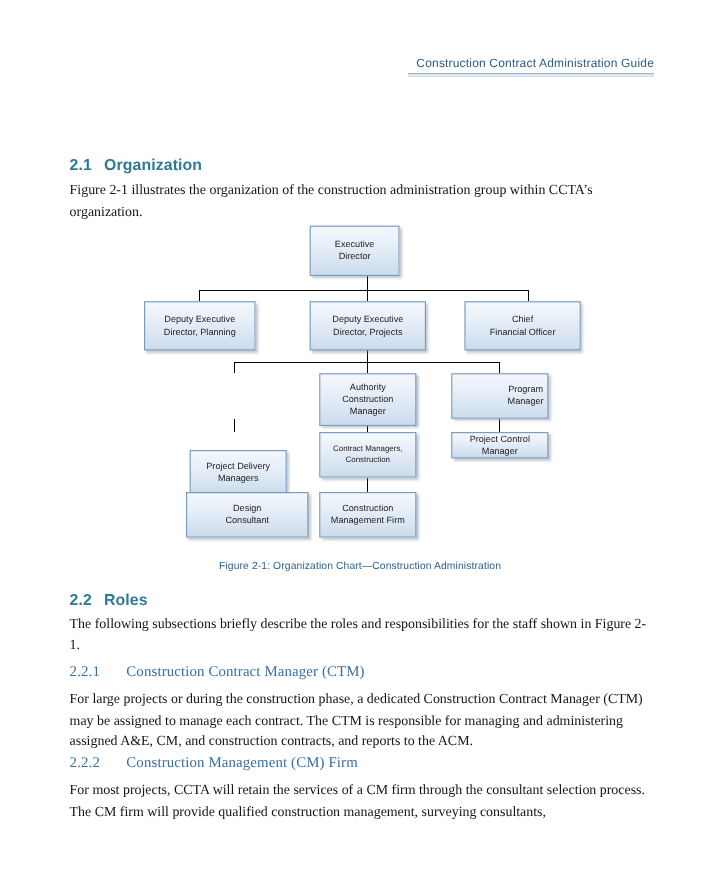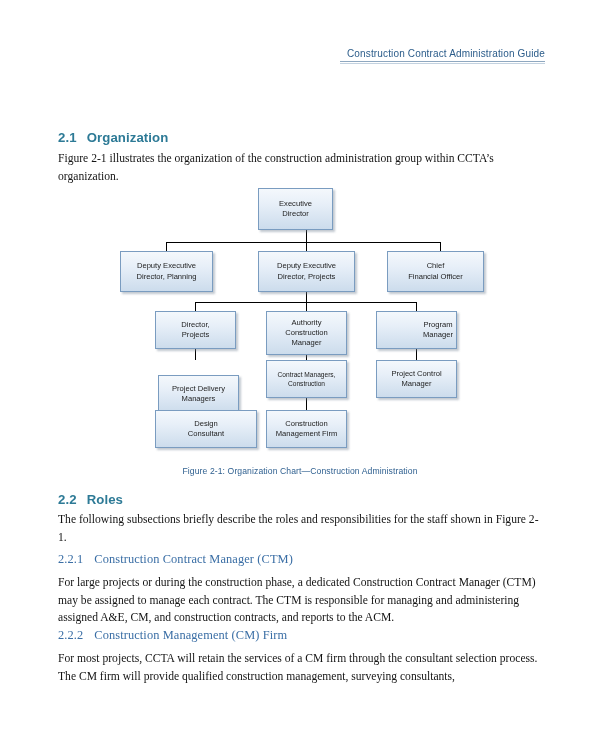--- a/index.html
+++ b/index.html
@@ -88,21 +88,21 @@
   }
   .h2 .num { margin-right: 10px; }
 
   .h3 {
     position: absolute;
     font-family: "Liberation Serif", "DejaVu Serif", serif;
     font-size: 12.4px;
     color: #3a6ea5;
     letter-spacing: 0.1px;
   }
-  .h3 .num { margin-right: 11px; }
+  .h3 .num { margin-right: 22px; }
 
   
   .para {
     position: absolute;
     font-family: "Liberation Serif", "DejaVu Serif", serif;
     font-size: 11.6px;
     line-height: 17.6px;
     color: #141414;
     text-align: left;
   }
@@ -208,43 +208,39 @@
     </div>
     <div class="node" style="left:258px; top:71px; width:97px; height:41px;">
       <span class="lbl">Deputy Executive
 Director, Projects</span>
     </div>
     <div class="node" style="left:387px; top:71px; width:97px; height:41px;">
       <span class="lbl">Chief
 Financial Officer</span>
     </div>
 
-    <div class="node" style="left:155px; top:131px; width:81px; height:38px;">
-      <span class="lbl">Director,
-Projects</span>
-    </div>
     <div class="node" style="left:266px; top:131px; width:81px; height:44px;">
       <span class="lbl">Authority
 Construction
 Manager</span>
     </div>
     <div class="node" style="left:376px; top:131px; width:81px; height:38px;justify-content:flex-end;">
       <span class="lbl">Program
 Manager</span>
     </div>
 
     <div class="node" style="left:158px; top:180px; width:81px; height:38px;margin-top:15px;">
       <span class="lbl">Project Delivery
 Managers</span>
     </div>
     <div class="node small" style="left:266px; top:180px; width:81px; height:38px;">
       <span class="lbl">Contract Managers,
 Construction</span>
     </div>
-    <div class="node" style="left:376px; top:180px; width:81px; height:38px;">
+    <div class="node" style="left:376px; top:180px; width:81px; height:22px;">
       <span class="lbl">Project Control
 Manager</span>
     </div>
 
     <div class="node" style="left:155px; top:230px; width:102px; height:38px;">
       <span class="lbl">Design
 Consultant</span>
     </div>
     <div class="node" style="left:266px; top:230px; width:81px; height:38px;">
       <span class="lbl">Construction

